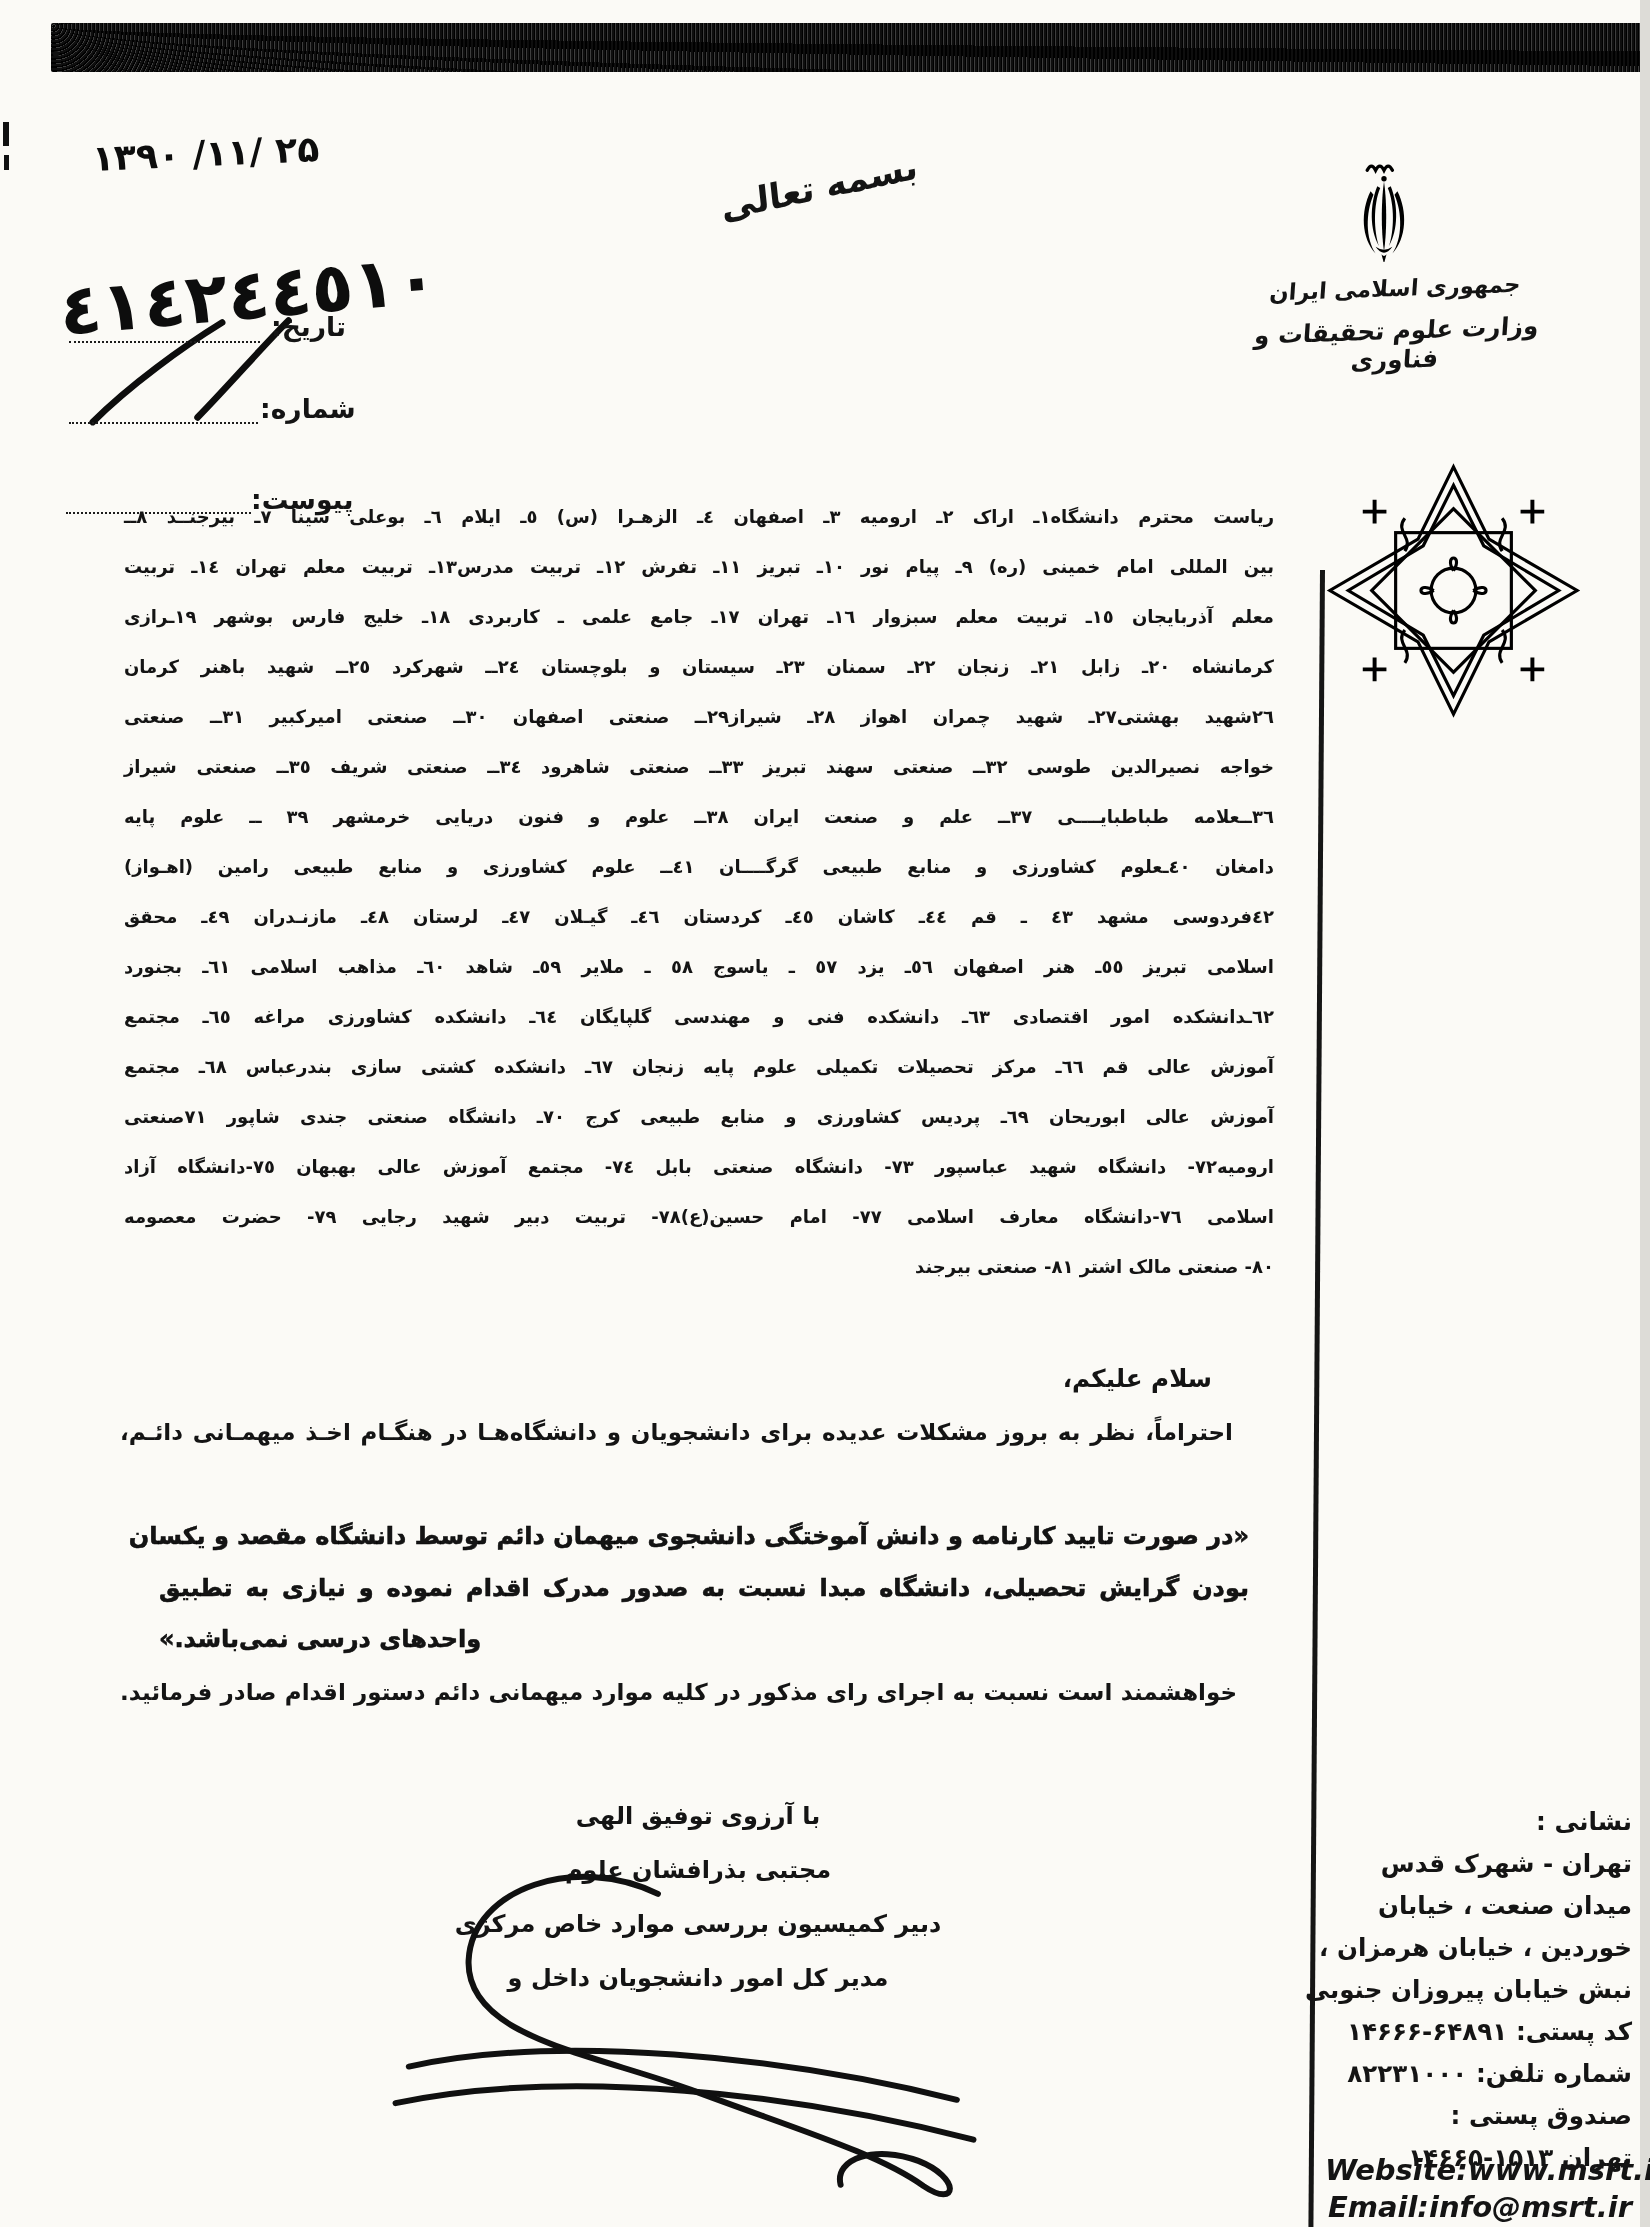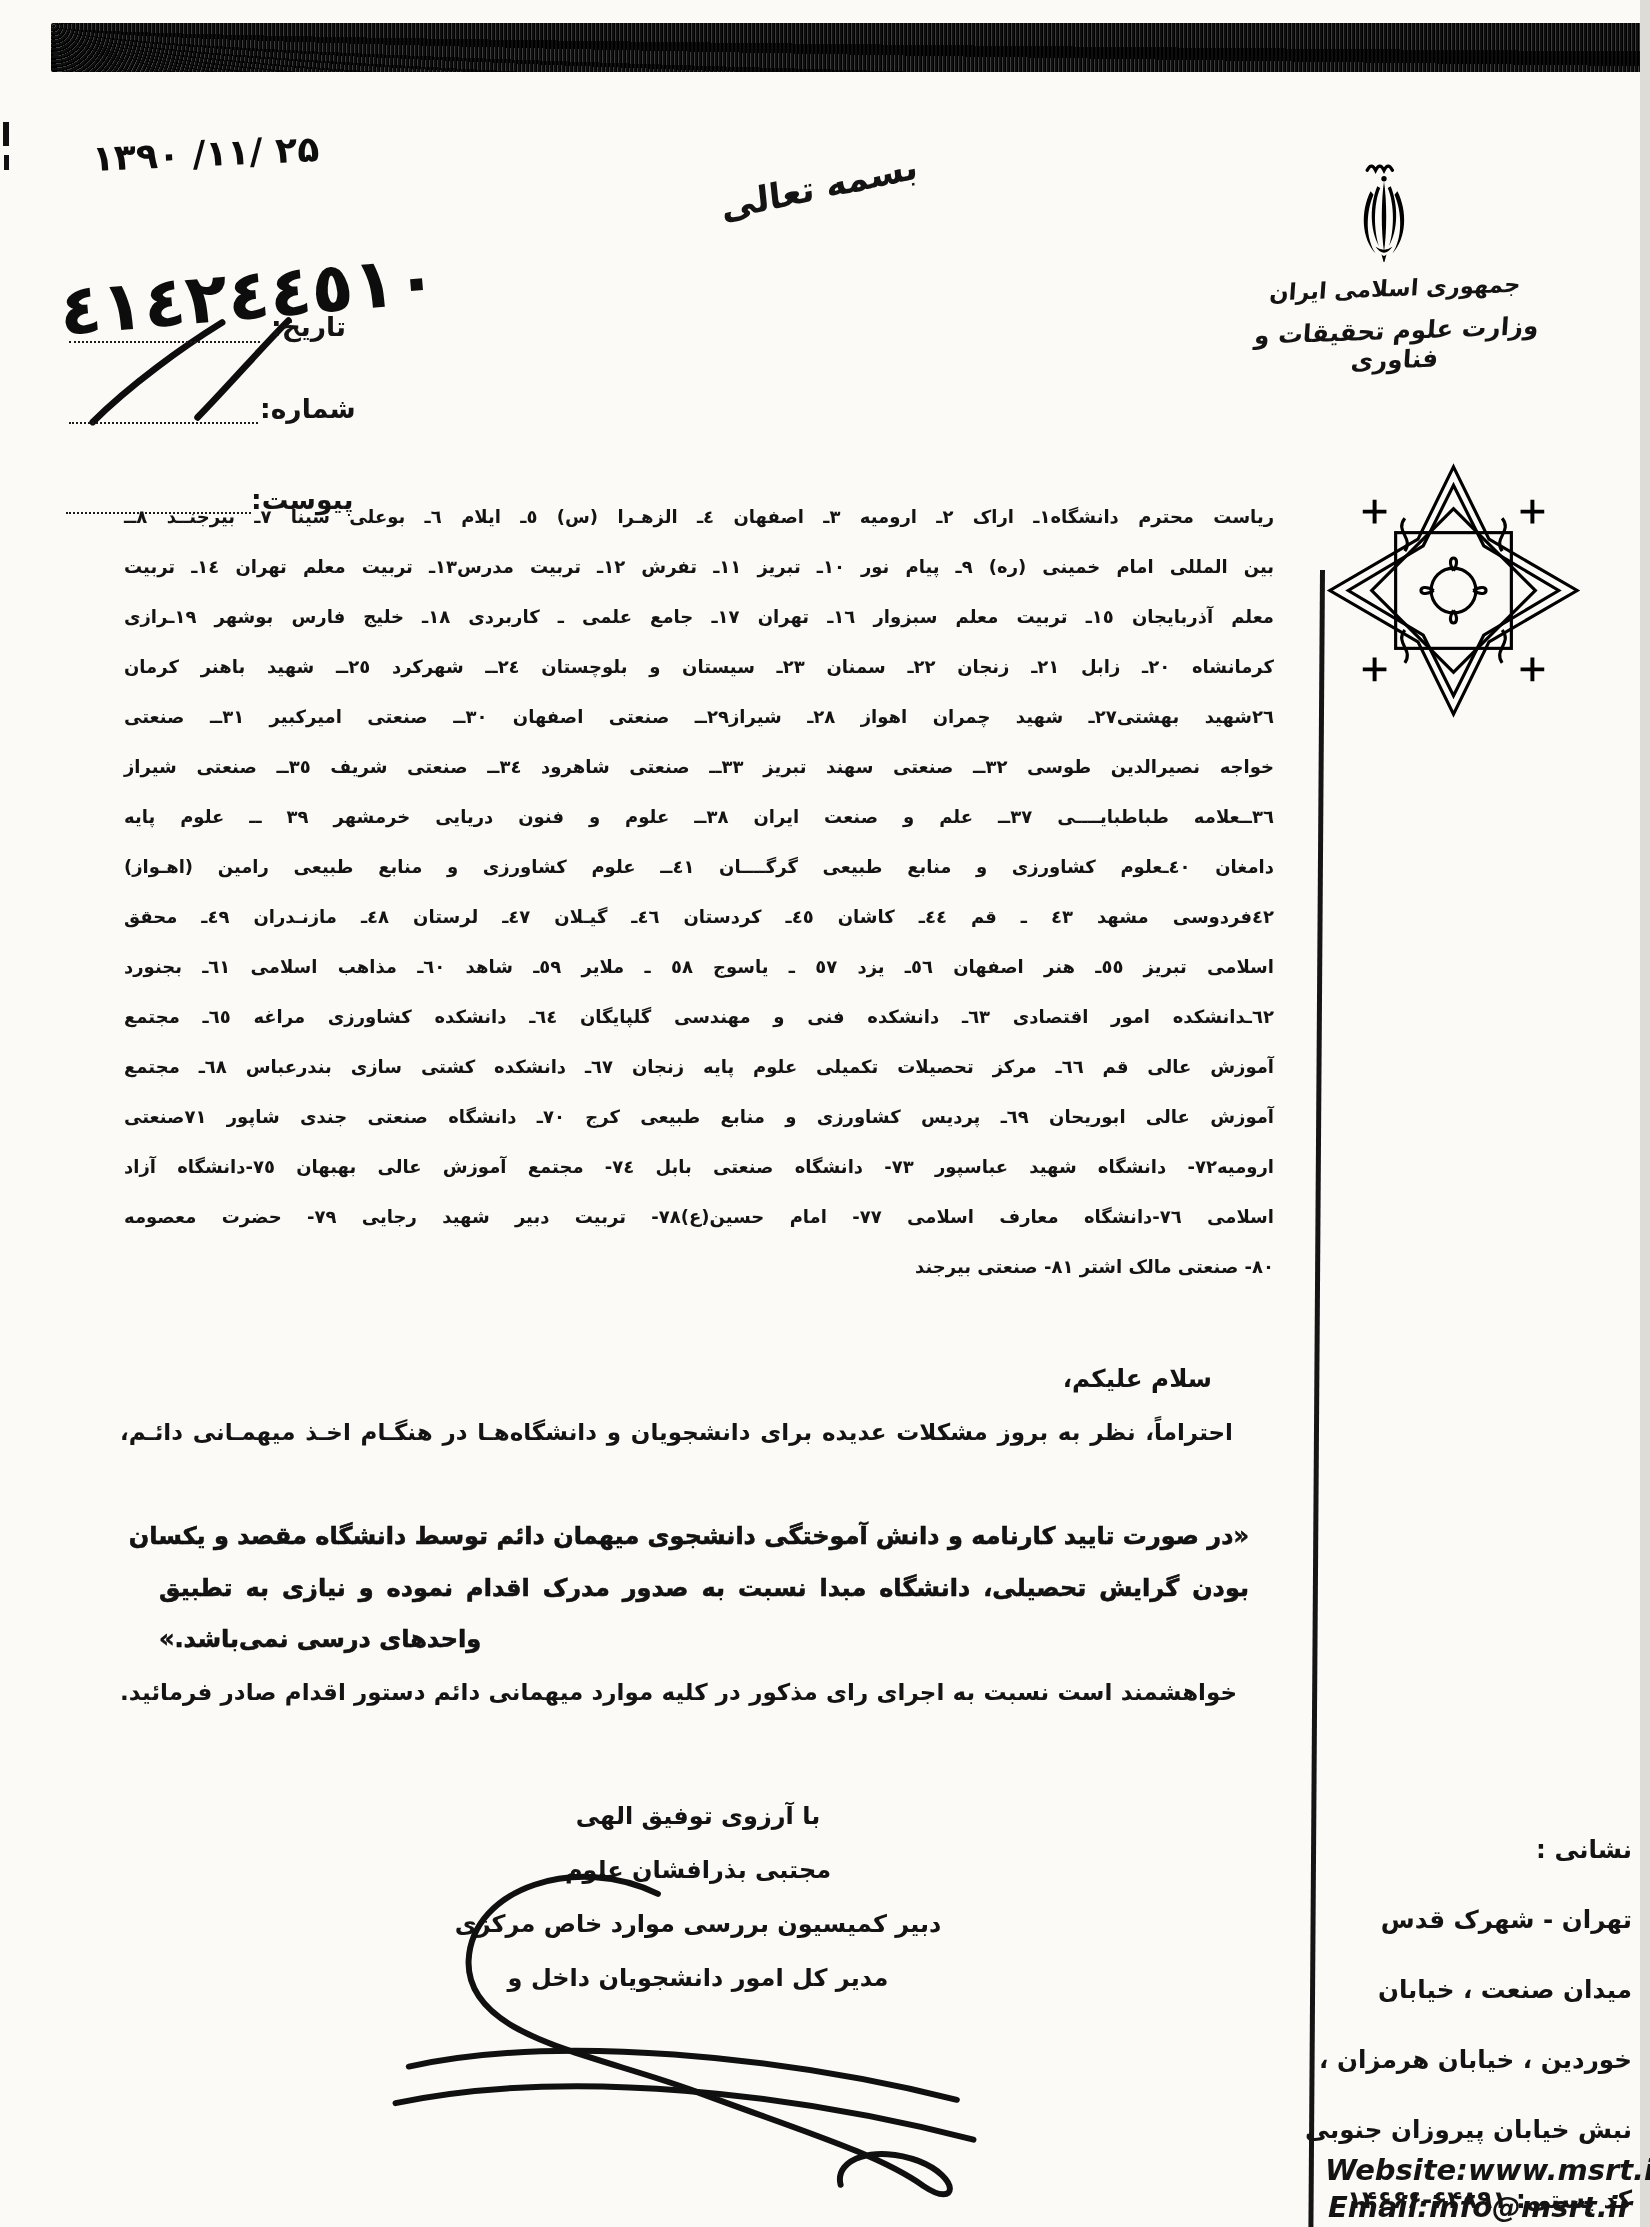--- a/index.html
+++ b/index.html
@@ -94,21 +94,21 @@
     position:absolute;left:419px;top:1789px;width:558px;direction:rtl;text-align:center;
     font-size:24px;font-weight:bold;
   }
   .sig-line{line-height:54px;height:54px;}
   .sig-scribble{position:absolute;left:372px;top:1854px;pointer-events:none;}
   
   .sidebar{
     position:absolute;left:1328px;top:1801px;width:304px;direction:rtl;text-align:right;
     font-size:24.6px;font-weight:bold;
   }
-  .sidebar-line{line-height:42px;height:42px;white-space:nowrap;margin-top:28px;}
+  .sidebar-line{line-height:42px;height:42px;white-space:nowrap;}
   .sidebar-web,.sidebar-email{
     position:absolute;left:1325px;width:307px;direction:ltr;text-align:right;
     font-size:29px;font-weight:bold;font-style:italic;white-space:nowrap;
   }
   .sidebar-web{top:2153px;}
   .sidebar-email{top:2190px;}
 </style>
 </head>
 <body>
 

